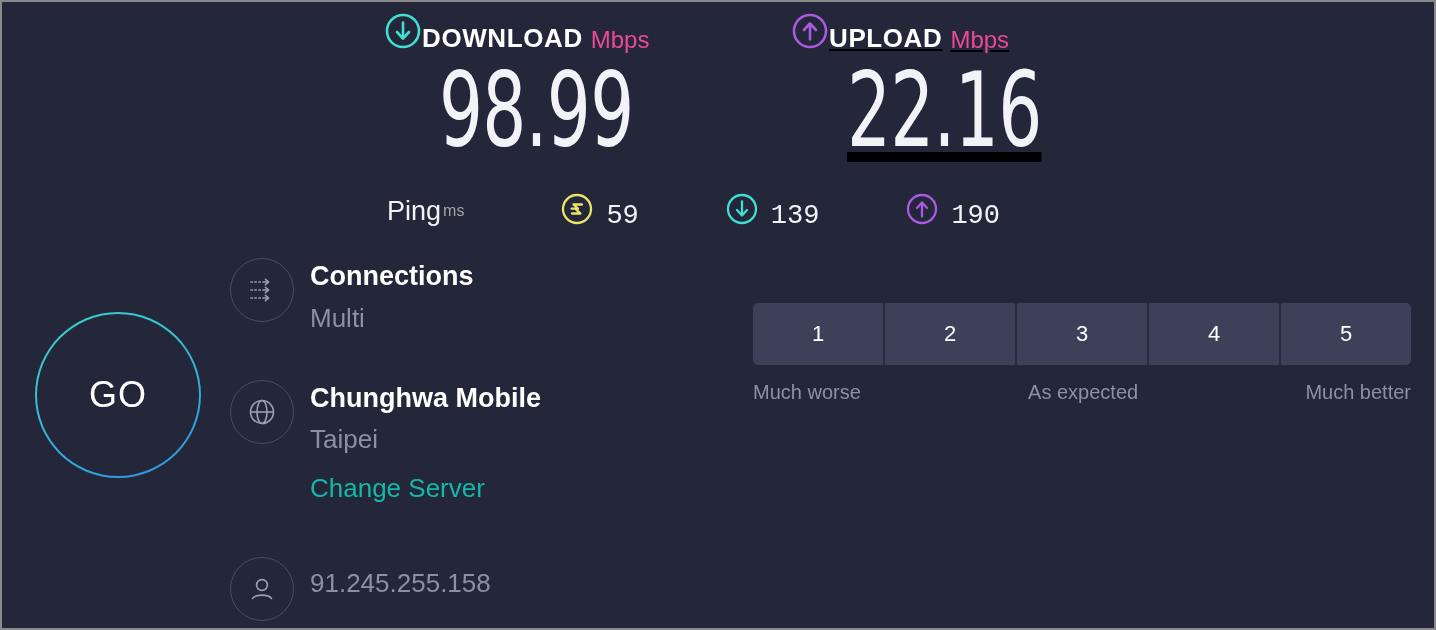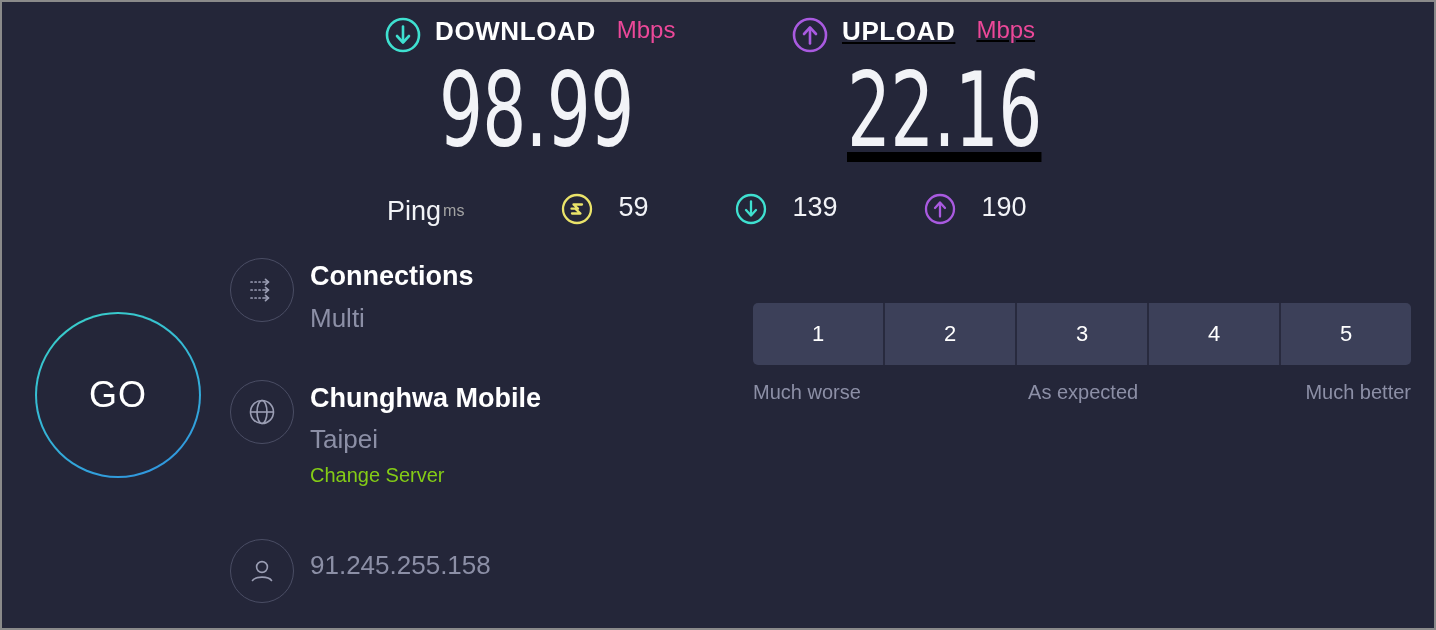--- a/index.html
+++ b/index.html
@@ -33,22 +33,21 @@
   }
   .speed-block {
     position: absolute;
     top: 14px;
   }
   .speed-block.download { left: 382px; }
   .speed-block.upload   { left: 789px; text-decoration: underline; }
 
   .speed-head {
     display: flex;
-    align-items: flex-start;
-    gap: 13px;
+    align-items: flex-end;
     height: 38px;
   }
   .speed-head .label {
     font-size: 26px;
     font-weight: 700;
     letter-spacing: 0.6px;
     color: #ffffff;
     white-space: nowrap;
   }
   .speed-head .unit {
@@ -92,22 +91,23 @@
     white-space: nowrap;
   }
   .ping-unit {
     font-size: 16px;
     color: #a3a3a3;
     margin-left: 2px;
     white-space: nowrap;
   }
   .ping-item {
     display: flex;
-    align-items: flex-start;
-    gap: 24px;
+    align-items: flex-end;
+    gap: 12px;
+    font-family: Liberation Mono, monospace;
   }
   .ping-item.idle { margin-left: 96px; }
   .ping-item.dl   { margin-left: 86px; }
   .ping-item.ul   { margin-left: 86px; }
   .ping-num {
     font-size: 27px;
     color: #f2f3f7;
     font-weight: 400;
     white-space: nowrap;
   }
@@ -181,24 +181,24 @@
   .info-sub {
     font-size: 26px;
     font-weight: 400;
     color: #8c8fa6;
     line-height: 1.3;
     margin-top: 8px;
     white-space: nowrap;
   }
   .info-link {
     display: inline-block;
-    font-size: 20px;
-    color: #84cc16;
+    font-size: 26px;
+    color: #14b8a6;
     line-height: 1.3;
-    margin-top: 5px;
+    margin-top: 15px;
     cursor: pointer;
     white-space: nowrap;
   }
 
   
   .survey {
     position: absolute;
     left: 751px;
     top: 280px;
     width: 658px;

